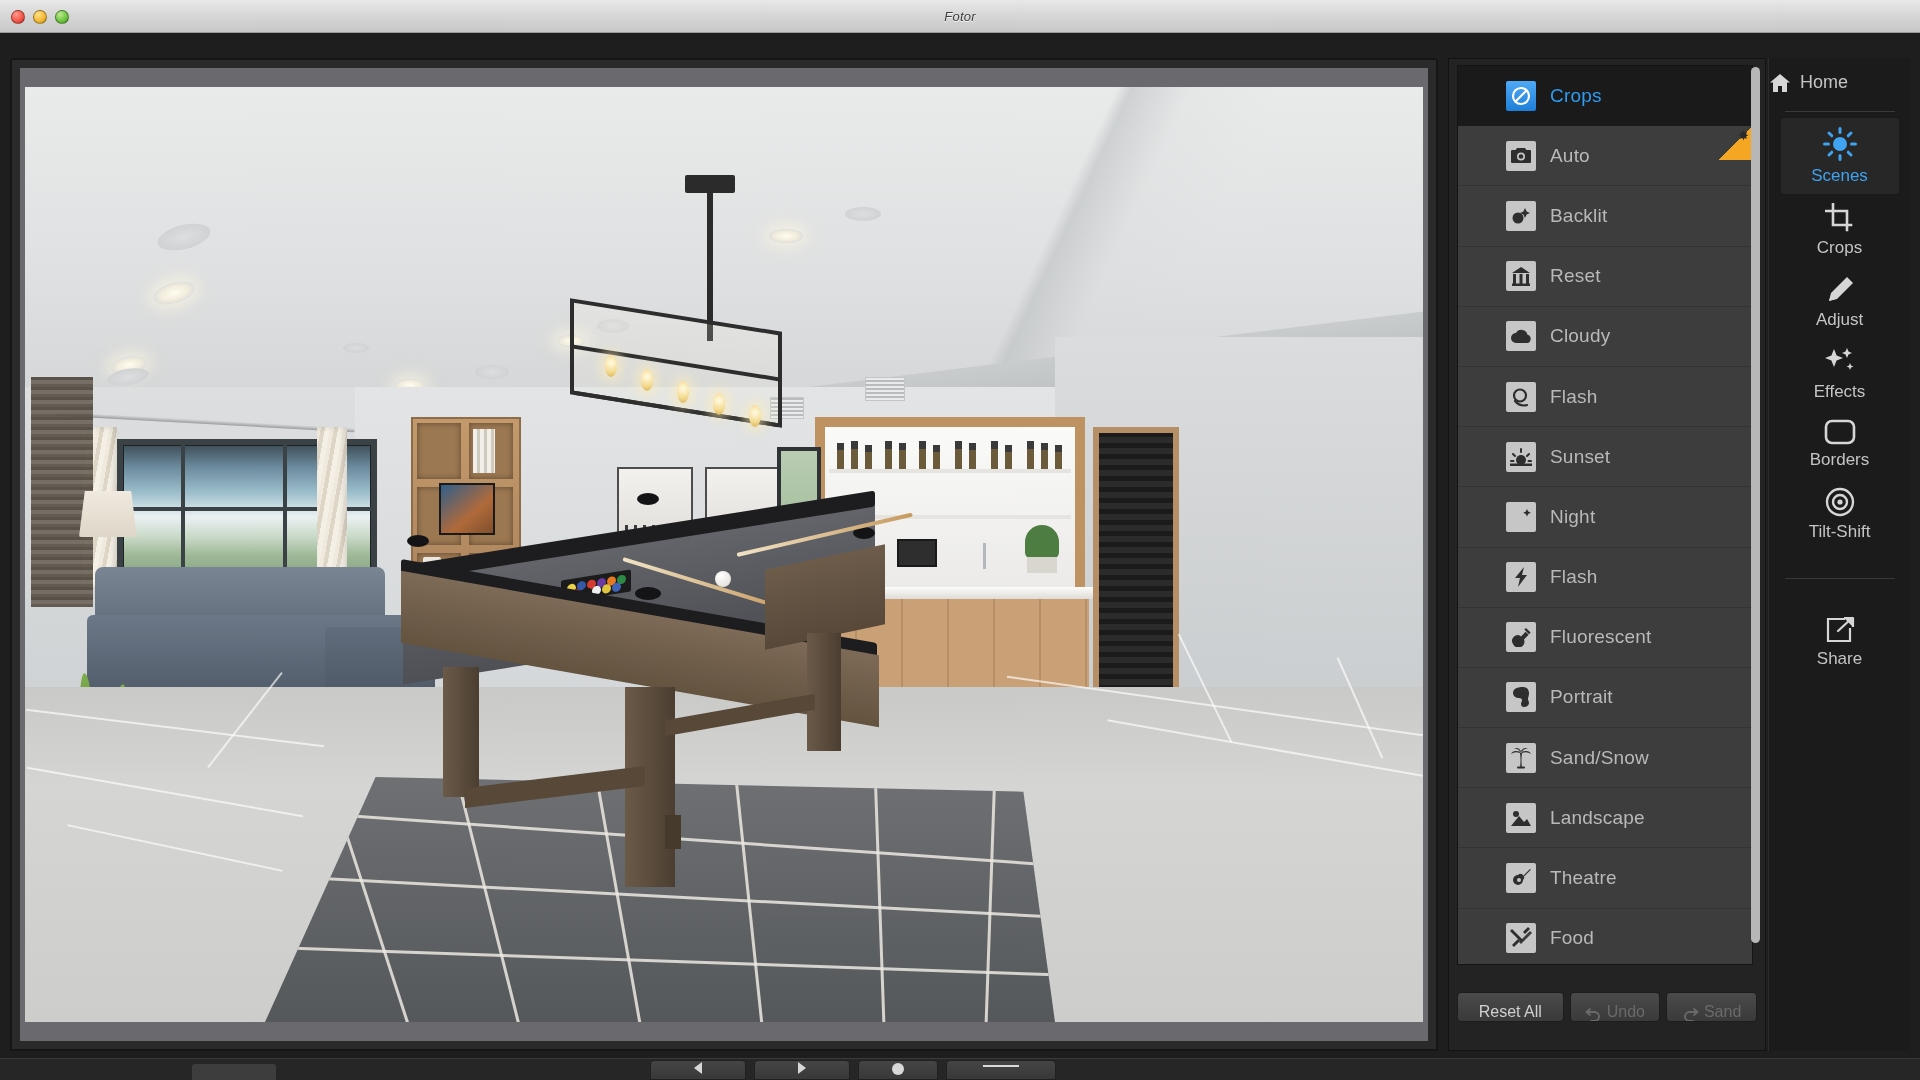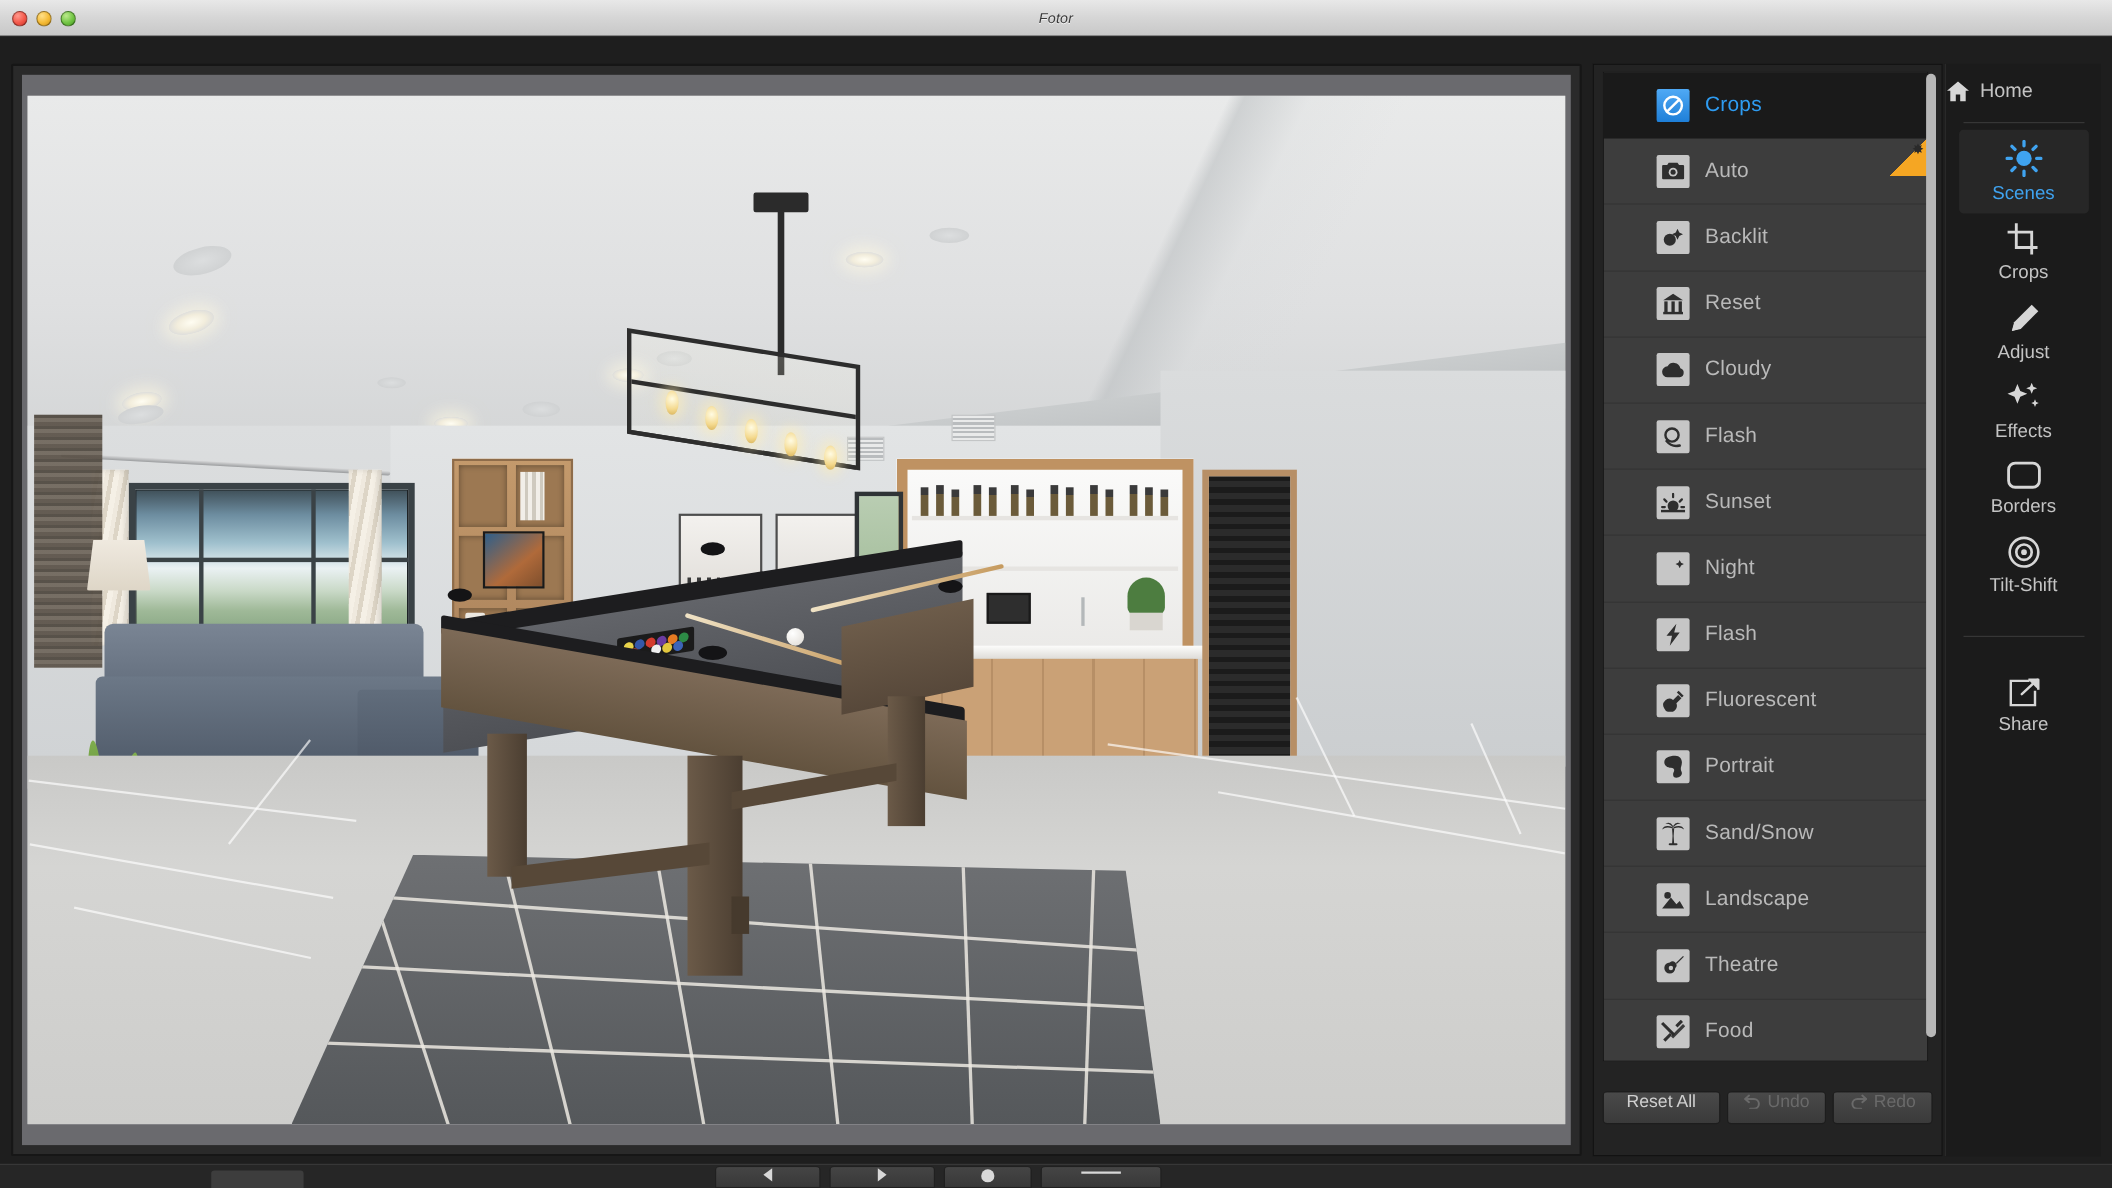--- a/index.html
+++ b/index.html
@@ -349,21 +349,21 @@
 
   .panel-actions {
     position: absolute; left: 8px; bottom: 28px; width: 300px;
     display: flex; align-items: center; gap: 6px;
   }
   .btn {
     height: 30px; border-radius: 4px;
     background: linear-gradient(to bottom,#4a4a4a,#3a3a3a);
     border: 1px solid #1d1d1d;
     color: #d0d0d0; font-size: 16px;
-    display: flex; align-items: flex-start; justify-content: center; gap: 5px;
+    display: flex; align-items: flex-end; justify-content: center; gap: 5px;
     cursor: pointer;
   }
   .btn.reset { width: 108px; }
   .btn.undo, .btn.redo { width: 92px; color: #6a6a6a; }
   .btn svg { display: block; }
 
   
   .tool-rail {
     position: absolute; left: 1768px; top: 25px;
     width: 142px; height: 993px;
@@ -758,21 +758,21 @@
         </span>
         <span>Undo</span>
       </div>
       <div class="btn redo">
         <span class="rail-ico">
           <svg width="17" height="15" viewBox="0 0 17 15" fill="none" stroke="#6a6a6a" stroke-width="1.8">
             <path d="M12 3 L15.5 6 L12 9" stroke-linecap="round" stroke-linejoin="round"></path>
             <path d="M15.2 6 H7.5 a4.5 4.5 0 0 0 0 9 H11" stroke-linecap="round"></path>
           </svg>
         </span>
-        <span>Redo</span>
+        <span>Sand</span>
       </div>
     </div>
   </div>
 
   <div class="tool-rail">
 
     <div class="rail-item home">
       <span class="rail-ico">
         <svg width="22" height="20" viewBox="0 0 22 20" fill="#d6d6d6">
           <path d="M11 1 L21 9.5 h-3 V19 h-5 v-6 h-4 v6 H4 V9.5 H1 Z"></path>

